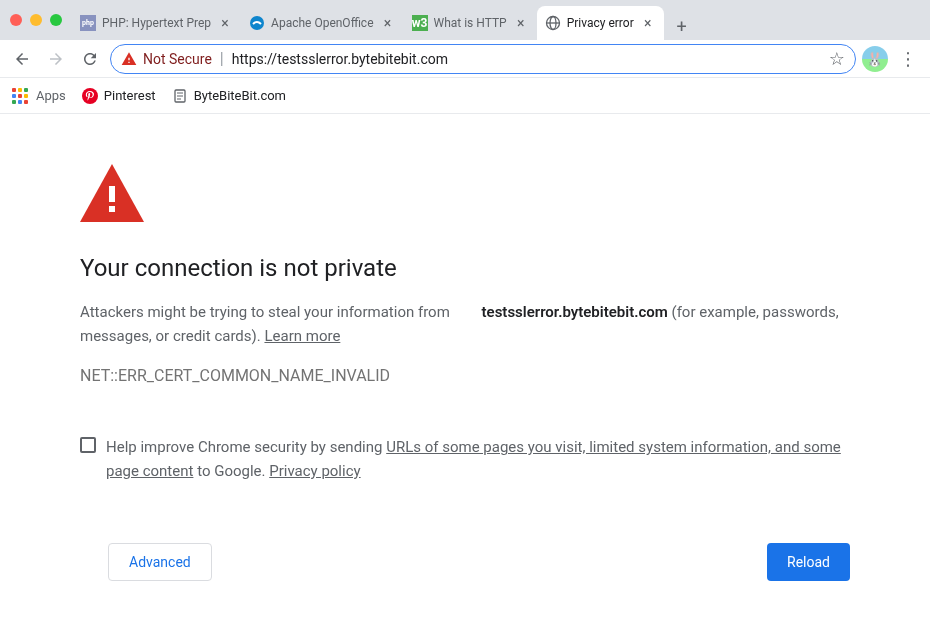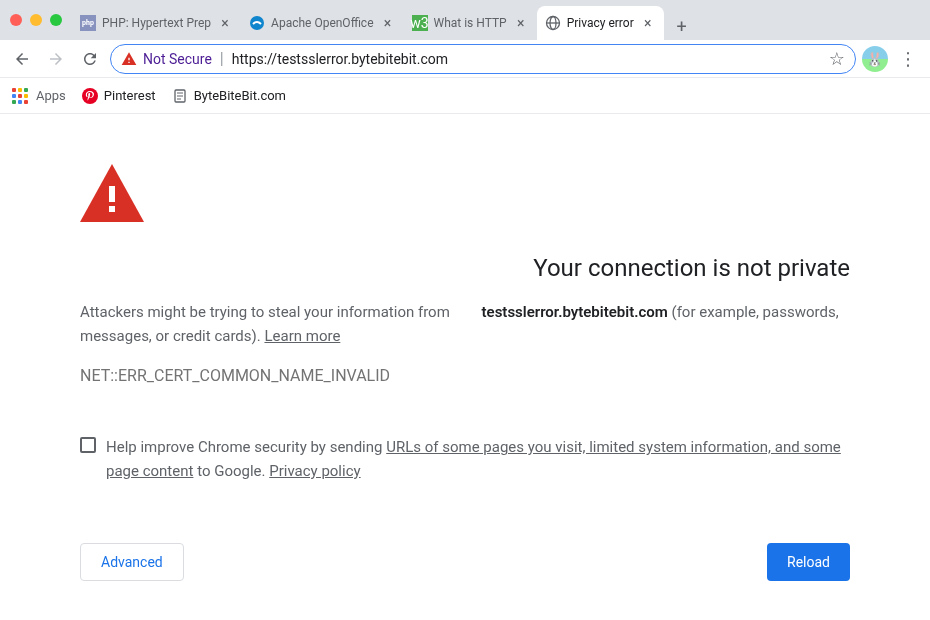--- a/index.html
+++ b/index.html
@@ -18,49 +18,49 @@
     .tab-favicon { width: 16px; height: 16px; flex-shrink: 0; display: flex; align-items: center; justify-content: center; font-size: 10px; }
     .tab-title { white-space: nowrap; overflow: hidden; text-overflow: ellipsis; flex: 1; }
     .tab-close { width: 16px; height: 16px; display: flex; align-items: center; justify-content: center; font-size: 14px; color: #5f6368; cursor: pointer; flex-shrink: 0; }
     .new-tab { width: 28px; height: 28px; display: flex; align-items: center; justify-content: center; font-size: 18px; color: #5f6368; cursor: pointer; margin-left: 4px; }
     
     .toolbar { height: 38px; background: #fff; display: flex; align-items: center; padding: 0 8px; gap: 6px; border-bottom: 1px solid #e8eaed; }
     .nav-btn { width: 28px; height: 28px; display: flex; align-items: center; justify-content: center; color: #5f6368; cursor: pointer; border-radius: 50%; }
     .nav-btn.disabled { color: #bdc1c6; }
     
     .omnibox { flex: 1; height: 30px; border: 1px solid #4285f4; border-radius: 16px; display: flex; align-items: center; padding: 0 10px; gap: 8px; background: #fff; }
-    .not-secure { display: flex; align-items: center; gap: 6px; color: #4c1d95; font-size: 14px; }
+    .not-secure { display: flex; align-items: center; gap: 6px; color: #7f1d1d; font-size: 14px; }
     .omnibox-divider { color: #9aa0a6; }
     .url-text { flex: 1; font-size: 14px; color: #202124; outline: none; border: none; }
     .star-icon { color: #5f6368; font-size: 18px; cursor: pointer; }
     
     .avatar { width: 26px; height: 26px; border-radius: 50%; background: linear-gradient(180deg, #87ceeb 50%, #90ee90 50%); display: flex; align-items: center; justify-content: center; font-size: 14px; }
     .menu-icon { width: 28px; height: 28px; display: flex; align-items: center; justify-content: center; color: #5f6368; cursor: pointer; font-size: 18px; }
     
     .bookmarks-bar { height: 36px; background: #fff; display: flex; align-items: center; padding: 0 12px; gap: 16px; border-bottom: 1px solid #e8eaed; }
     .apps-btn { display: flex; align-items: center; gap: 8px; font-size: 13px; color: #5f6368; cursor: pointer; }
     .apps-grid { display: grid; grid-template-columns: repeat(3, 4px); grid-template-rows: repeat(3, 4px); gap: 2px; }
     .apps-grid span { width: 4px; height: 4px; border-radius: 1px; }
     .bookmark { display: flex; align-items: center; gap: 6px; font-size: 13px; color: #202124; cursor: pointer; }
     .bookmark-icon { width: 16px; height: 16px; display: flex; align-items: center; justify-content: center; }
     
     .content { padding: 50px 80px 30px; }
     .warning-icon { margin-bottom: 28px; }
-    .heading { font-size: 24px; font-weight: 400; color: #202124; margin-bottom: 18px; text-align: right; }
+    .heading { font-size: 24px; font-weight: 400; color: #202124; margin-bottom: 18px; }
     .description { font-size: 15px; color: #5f6368; line-height: 1.6; margin-bottom: 18px; }
     .description strong { color: #202124; font-weight: 600; margin-left: 28px; }
     .description a { color: #5f6368; text-decoration: underline; }
     .error-code { font-size: 16px; color: #737373; margin-bottom: 50px; }
     
     .checkbox-row { display: flex; align-items: flex-start; gap: 10px; margin-bottom: 60px; }
     .checkbox { width: 16px; height: 16px; border: 2px solid #5f6368; border-radius: 2px; flex-shrink: 0; margin-top: 2px; cursor: pointer; }
     .checkbox-label { font-size: 15px; color: #5f6368; line-height: 1.6; }
     .checkbox-label a { color: #5f6368; text-decoration: underline; }
     
-    .button-row { display: flex; justify-content: space-between; }
+    .button-row { display: flex; justify-content: space-between; margin-left: 28px; }
     .btn { padding: 10px 20px; font-size: 14px; border-radius: 4px; cursor: pointer; border: none; }
     .btn-secondary { background: #fff; border: 1px solid #dadce0; color: #1a73e8; }
     .btn-primary { background: #1a73e8; color: #fff; }
   </style>
 </head>
 <body>
 
 <div class="tab-bar">
   <div class="traffic-lights">
     <div class="traffic-light tl-close"></div>
@@ -77,21 +77,21 @@
       <div class="tab-favicon">
         <svg width="16" height="16" viewBox="0 0 16 16">
             <circle cx="8" cy="8" r="7" fill="#0e85cd"></circle>
             <path d="M4 9 Q8 5 12 9" stroke="#fff" stroke-width="2" fill="none"></path>
           </svg>
       </div>
       <span class="tab-title">Apache OpenOffice</span>
       <span class="tab-close">×</span>
     </div>
     <div class="tab">
-      <div class="tab-favicon" style="background:#4caf50;color:#fff;font-size:14px;font-weight:normal;">w3</div>
+      <div class="tab-favicon" style="background:#4caf50;color:#fff;font-size:12px;font-weight:bold;">w3</div>
       <span class="tab-title">What is HTTP</span>
       <span class="tab-close">×</span>
     </div>
     <div class="tab active">
       <div class="tab-favicon">
         <svg width="16" height="16" viewBox="0 0 16 16">
             <circle cx="8" cy="8" r="6.5" fill="none" stroke="#5f6368" stroke-width="1.3"></circle>
             <ellipse cx="8" cy="8" rx="3" ry="6.5" fill="none" stroke="#5f6368" stroke-width="1.3"></ellipse>
             <line x1="1.5" y1="8" x2="14.5" y2="8" stroke="#5f6368" stroke-width="1.3"></line>
           </svg>

